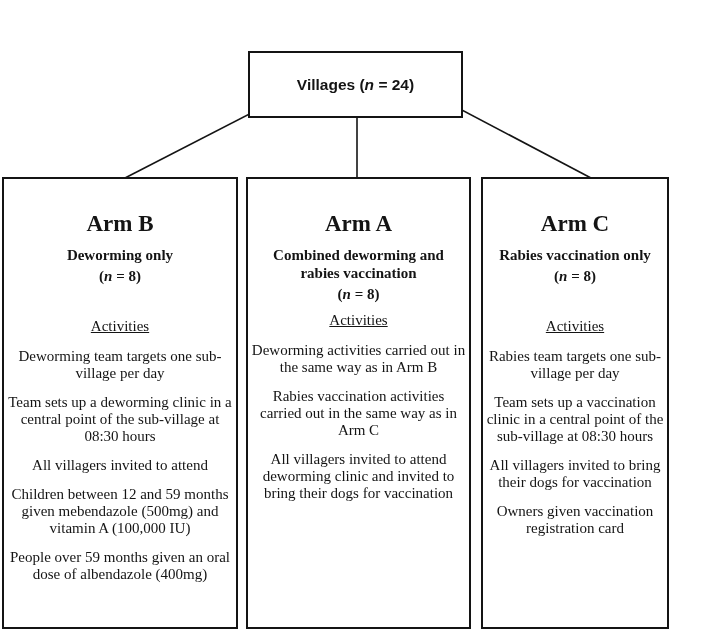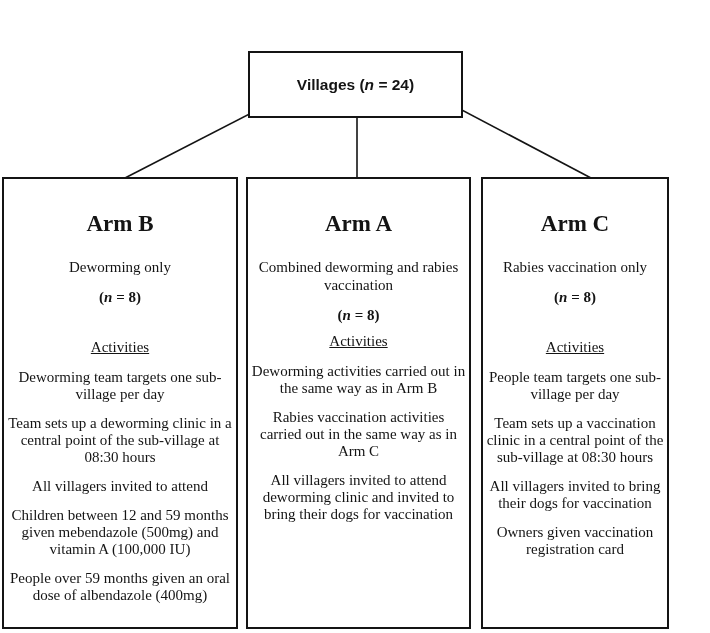--- a/index.html
+++ b/index.html
@@ -37,25 +37,25 @@
   }
   .arm.pos-b{left:2px;width:236px;}
   .arm.pos-a{left:246px;width:225px;}
   .arm.pos-c{left:481px;width:188px;}
 
   .arm-title{
     margin:31px 0 0 0;
     font-size:23px;line-height:28px;font-weight:bold;
   }
   .arm-subtitle{
-    margin:20px 0 0 0;padding:0 4px;
-    font-size:15px;line-height:18px;font-weight:normal;
+    margin:8px 0 0 0;padding:0 4px;
+    font-size:15px;line-height:18px;font-weight:bold;
   }
   .arm-n{
-    margin:12px 0 0 0;
+    margin:3px 0 0 0;
     font-size:15px;line-height:18px;font-weight:bold;
   }
   .activities{
     margin:32px 0 0 0;
     font-size:15px;line-height:18px;font-weight:normal;
     text-decoration:underline;
   }
   .arm.pos-a .activities{margin-top:8px;}
   p.activity{
     margin:12px 0 0 0;padding:0 3px;
@@ -98,19 +98,19 @@
     <p class="activity first">Deworming activities carried out in the same way as in Arm B</p>
     <p class="activity">Rabies vaccination activities carried out in the same way as in Arm C</p>
     <p class="activity">All villagers invited to attend deworming clinic and invited to bring their dogs for vaccination</p>
   </section>
 
   <section class="arm pos-c">
     <h2 class="arm-title">Arm C</h2>
     <div class="arm-subtitle">Rabies vaccination only</div>
     <div class="arm-n"><span>(</span><span class="it">n</span><span> = 8)</span></div>
     <div class="activities">Activities</div>
-    <p class="activity first">People team targets one sub-village per day</p>
+    <p class="activity first">Rabies team targets one sub-village per day</p>
     <p class="activity">Team sets up a vaccination clinic in a central point of the sub-village at 08:30 hours</p>
     <p class="activity">All villagers invited to bring their dogs for vaccination</p>
     <p class="activity">Owners given vaccination registration card</p>
   </section>
 
 </div>
 
 </body></html>

